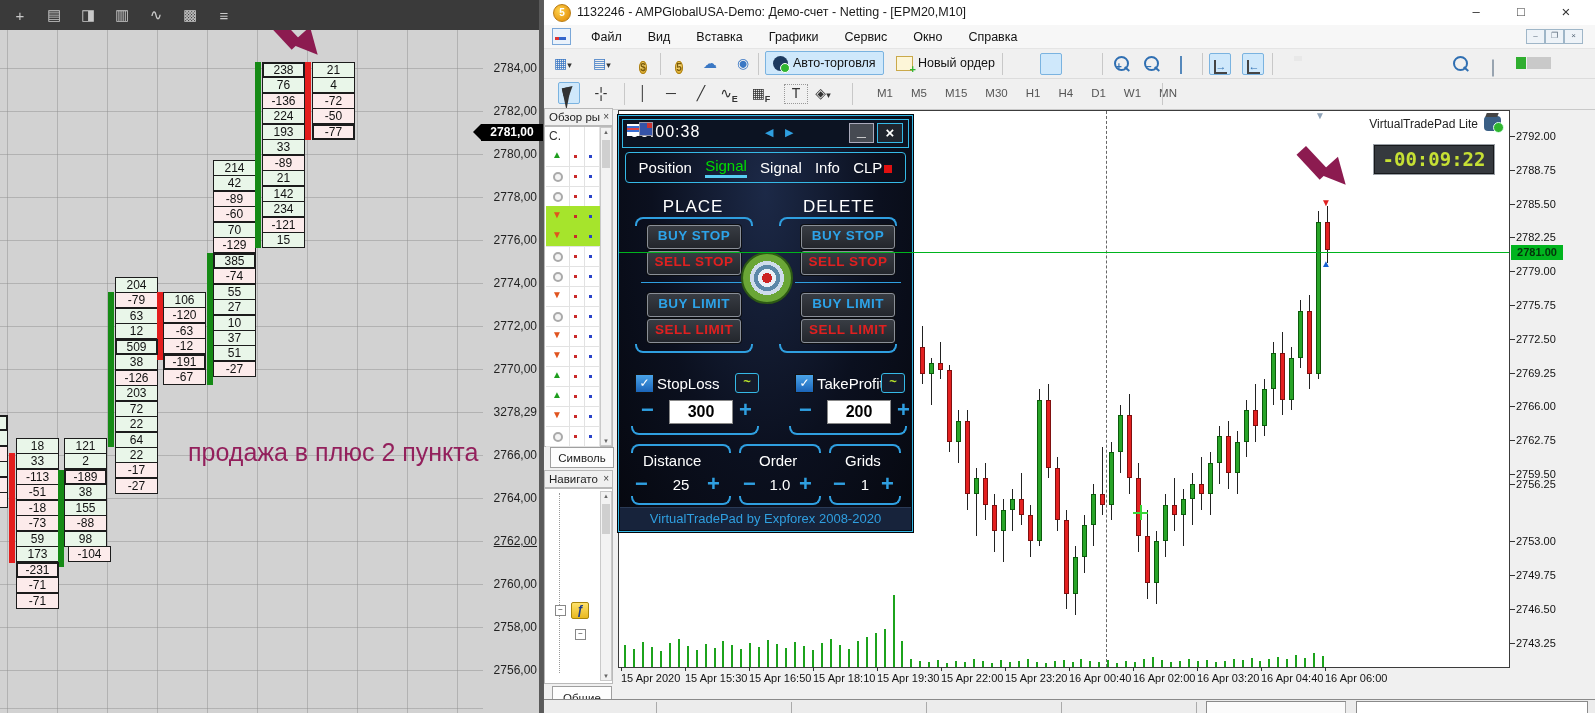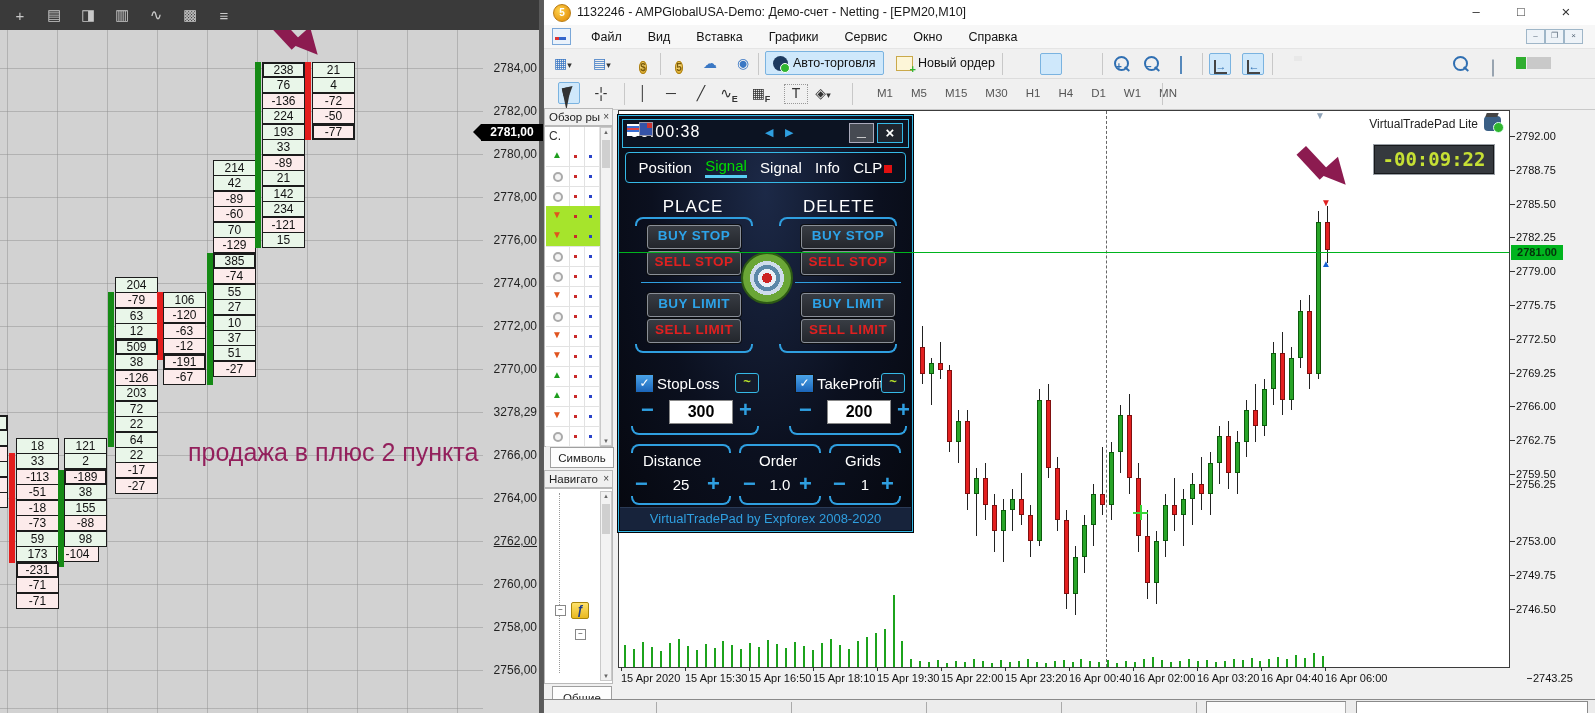--- a/index.html
+++ b/index.html
@@ -218,21 +218,21 @@
       <div class="fp-cell neg bold" style="left: 16px; top: 532px;">-231</div>
       <div class="fp-cell neg" style="left: 16px; top: 547px;">-71</div>
       <div class="fp-cell neg" style="left: 16px; top: 563px;">-71</div>
       <div class="fp-cell" style="left: 64px; top: 408px;">121</div>
       <div class="fp-cell" style="left: 64px; top: 423px;">2</div>
       <div class="fp-cell neg bold" style="left: 64px; top: 439px;">-189</div>
       <div class="fp-cell" style="left: 64px; top: 454px;">38</div>
       <div class="fp-cell" style="left: 64px; top: 470px;">155</div>
       <div class="fp-cell neg" style="left: 64px; top: 485px;">-88</div>
       <div class="fp-cell" style="left: 64px; top: 501px;">98</div>
-      <div class="fp-cell neg" style="left: 56px; top: 516px;">-104</div>
+      <div class="fp-cell neg" style="left: 68px; top: 516px;">-104</div>
       <div class="fp-cell" style="left: 115px; top: 247px;">204</div>
       <div class="fp-cell neg" style="left: 115px; top: 262px;">-79</div>
       <div class="fp-cell" style="left: 115px; top: 278px;">63</div>
       <div class="fp-cell" style="left: 115px; top: 293px;">12</div>
       <div class="fp-cell bold" style="left: 115px; top: 309px;">509</div>
       <div class="fp-cell" style="left: 115px; top: 324px;">38</div>
       <div class="fp-cell neg" style="left: 115px; top: 340px;">-126</div>
       <div class="fp-cell" style="left: 115px; top: 355px;">203</div>
       <div class="fp-cell" style="left: 115px; top: 371px;">72</div>
       <div class="fp-cell" style="left: 115px; top: 386px;">22</div>
@@ -695,21 +695,21 @@
       <div class="cp-label" style="left: 6px; top: 299px;">2775.75<i></i></div>
       <div class="cp-label" style="left: 6px; top: 333px;">2772.50<i></i></div>
       <div class="cp-label" style="left: 6px; top: 367px;">2769.25<i></i></div>
       <div class="cp-label" style="left: 6px; top: 400px;">2766.00<i></i></div>
       <div class="cp-label" style="left: 6px; top: 434px;">2762.75<i></i></div>
       <div class="cp-label" style="left: 6px; top: 468px;">2759.50<i></i></div>
       <div class="cp-label" style="left: 6px; top: 478px;">2756.25<i></i></div>
       <div class="cp-label" style="left: 6px; top: 535px;">2753.00<i></i></div>
       <div class="cp-label" style="left: 6px; top: 569px;">2749.75<i></i></div>
       <div class="cp-label" style="left: 6px; top: 603px;">2746.50<i></i></div>
-      <div class="cp-label" style="left: 6px; top: 672px; margin-left: 17px;">2743.25<i></i></div>
+      <div class="cp-label" style="left: 6px; top: 637px;">2743.25<i></i></div>
     </div>
   <div class="px-tag abs" style="left:967px;top:245px;width:52px;height:15px;">2781.00</div>
   <div id="time-axis" class="abs" style="left:0;top:0;width:1052px;height:0;">
       <div class="time-label" style="left: 77px;">15 Apr 2020</div>
       <div class="time-tick" style="left: 77px;"></div>
       <div class="time-label" style="left: 141px;">15 Apr 15:30</div>
       <div class="time-tick" style="left: 141px;"></div>
       <div class="time-label" style="left: 205px;">15 Apr 16:50</div>
       <div class="time-tick" style="left: 205px;"></div>
       <div class="time-label" style="left: 269px;">15 Apr 18:10</div>

